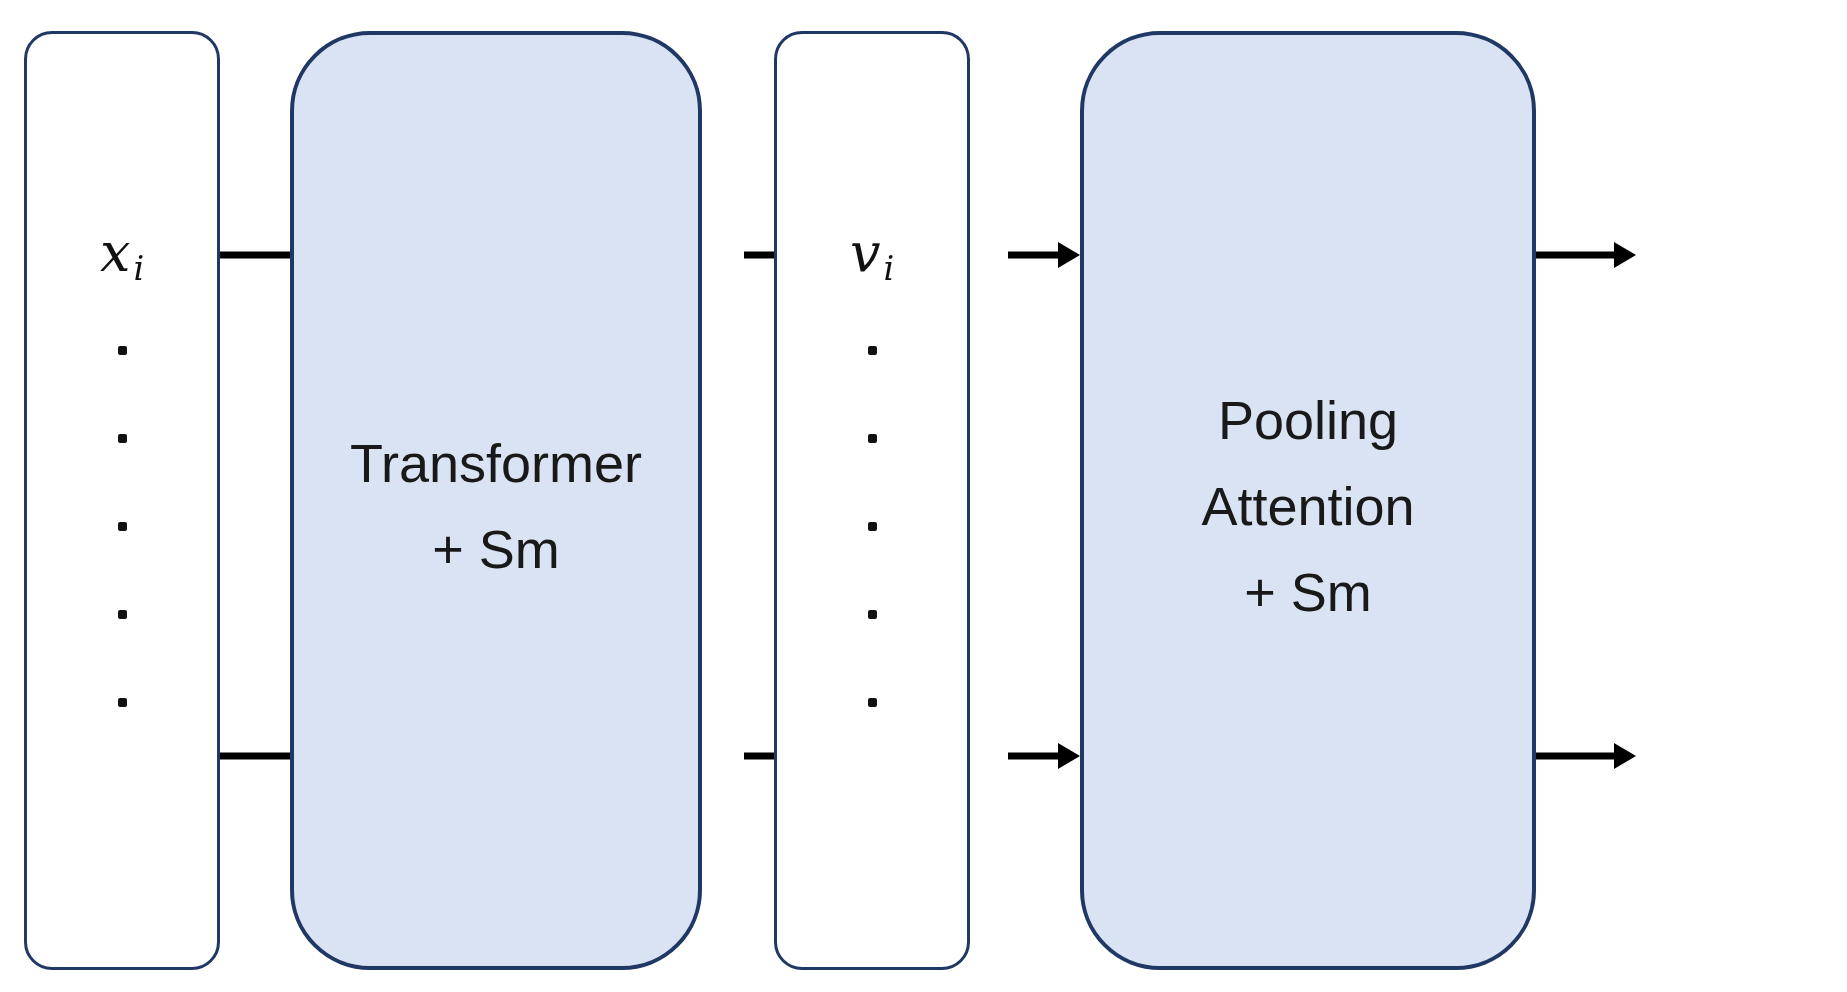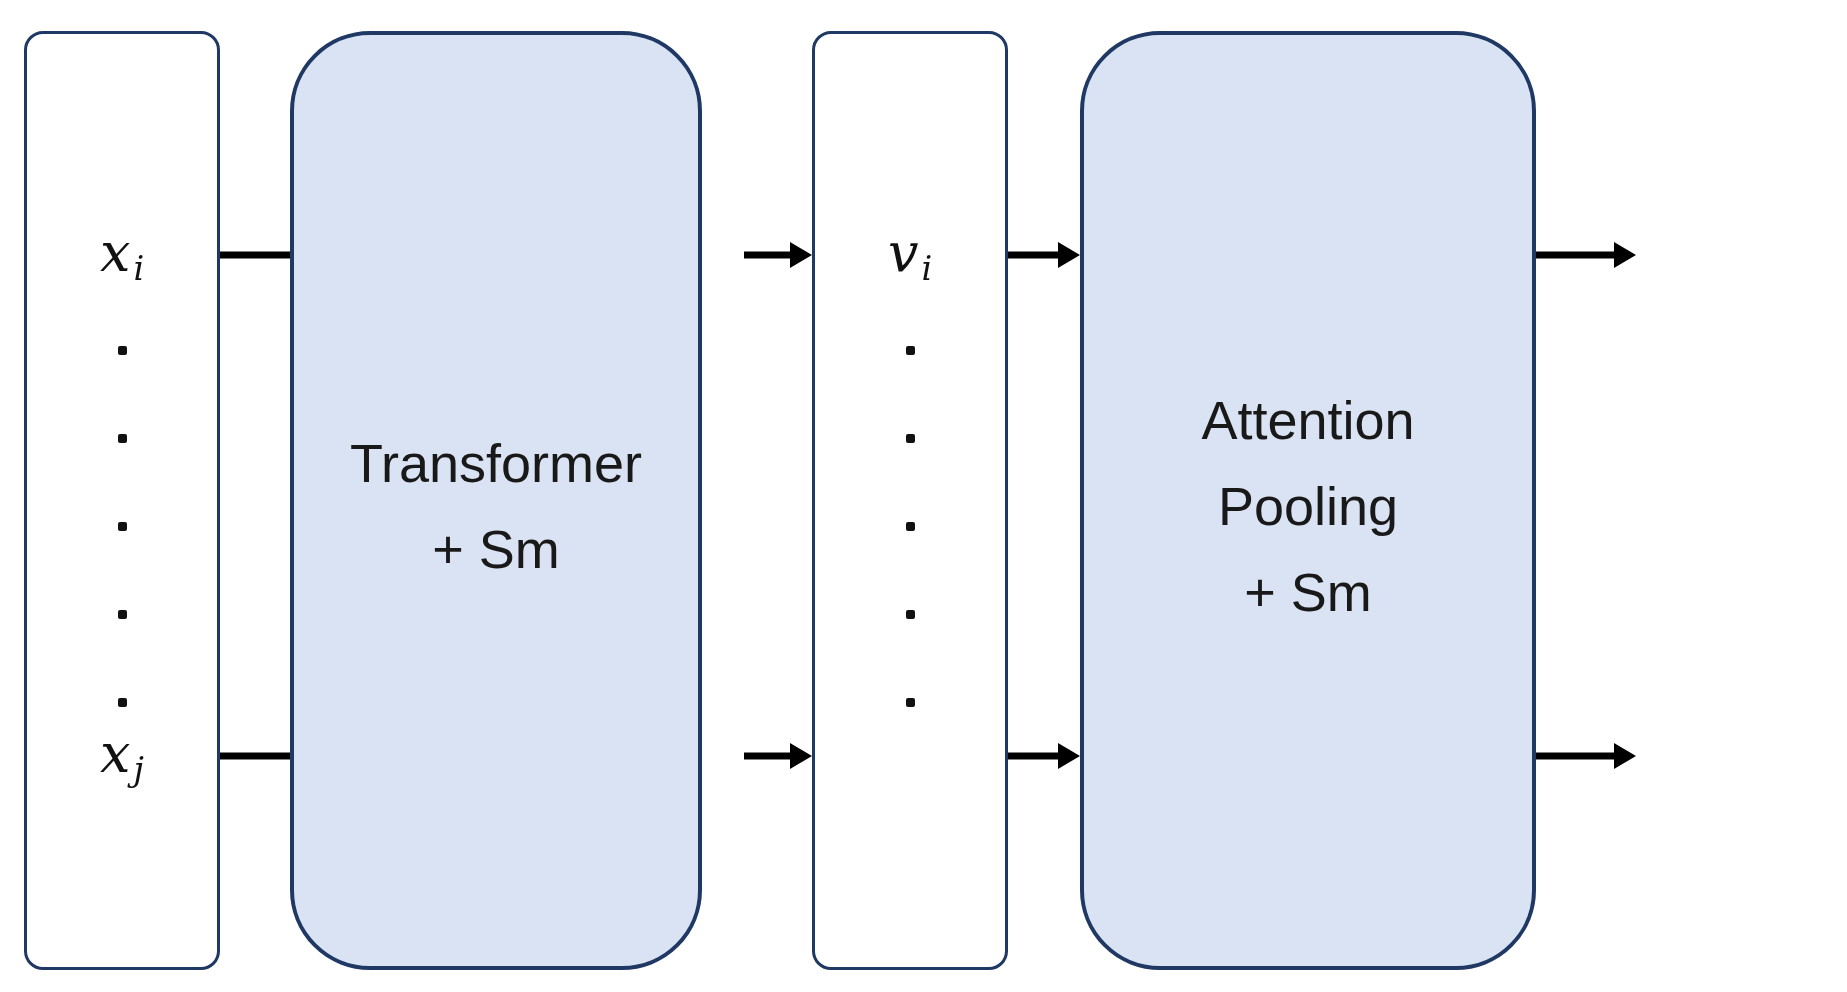--- a/index.html
+++ b/index.html
@@ -22,24 +22,24 @@
   .box {
     position: absolute;
     top: 31px;
     height: 939px;
     box-sizing: border-box;
   }
   .io-box {
     width: 196px;
     background: var(--box-fill-white);
     border: 3px solid var(--border);
-    border-radius: 19px;
+    border-radius: 28px;
   }
   #box-input  { left: 24px; }
-  #box-values { left: 812px; }
+  #box-values { left: 774px; }
   #box-output { left: 1636px; width: 190px; }
   .blue-box {
     background: var(--box-fill-blue);
     border: 4px solid var(--border);
     border-radius: 80px;
     display: flex;
     align-items: center;
     justify-content: center;
   }
   #box-transformer { left: 290px; width: 412px; }
@@ -130,23 +130,20 @@
     <div class="io-label pos-top">
       <span class="mbase">x</span><span class="msub">i</span>
     </div>
     <div class="dots">
         <span class="dot"></span>
         <span class="dot"></span>
         <span class="dot"></span>
         <span class="dot"></span>
         <span class="dot"></span>
       </div>
-    <div class="io-label pos-bottom">
-      <span class="mbase">x</span><span class="msub">j</span>
-    </div>
   </div>
 
   <div class="arrow row-top" id="arrow-input-transformer-top">
       <div class="shaft"></div>
     </div>
   <div class="arrow row-bottom" id="arrow-input-transformer-bottom">
       <div class="shaft"></div>
     </div>
 
   <div class="box blue-box" id="box-transformer">
@@ -182,22 +179,22 @@
       <div class="shaft"></div>
       <div class="head"></div>
     </div>
   <div class="arrow row-bottom has-head" id="arrow-values-attention-bottom">
       <div class="shaft"></div>
       <div class="head"></div>
     </div>
 
   <div class="box blue-box" id="box-attention">
     <div class="block-label">
+      <div>Pooling</div>
       <div>Attention</div>
-      <div>Pooling</div>
       <div>+ Sm</div>
     </div>
   </div>
 
   <div class="arrow row-top has-head" id="arrow-attention-output-top">
       <div class="shaft"></div>
       <div class="head"></div>
     </div>
   <div class="arrow row-bottom has-head" id="arrow-attention-output-bottom">
       <div class="shaft"></div>

